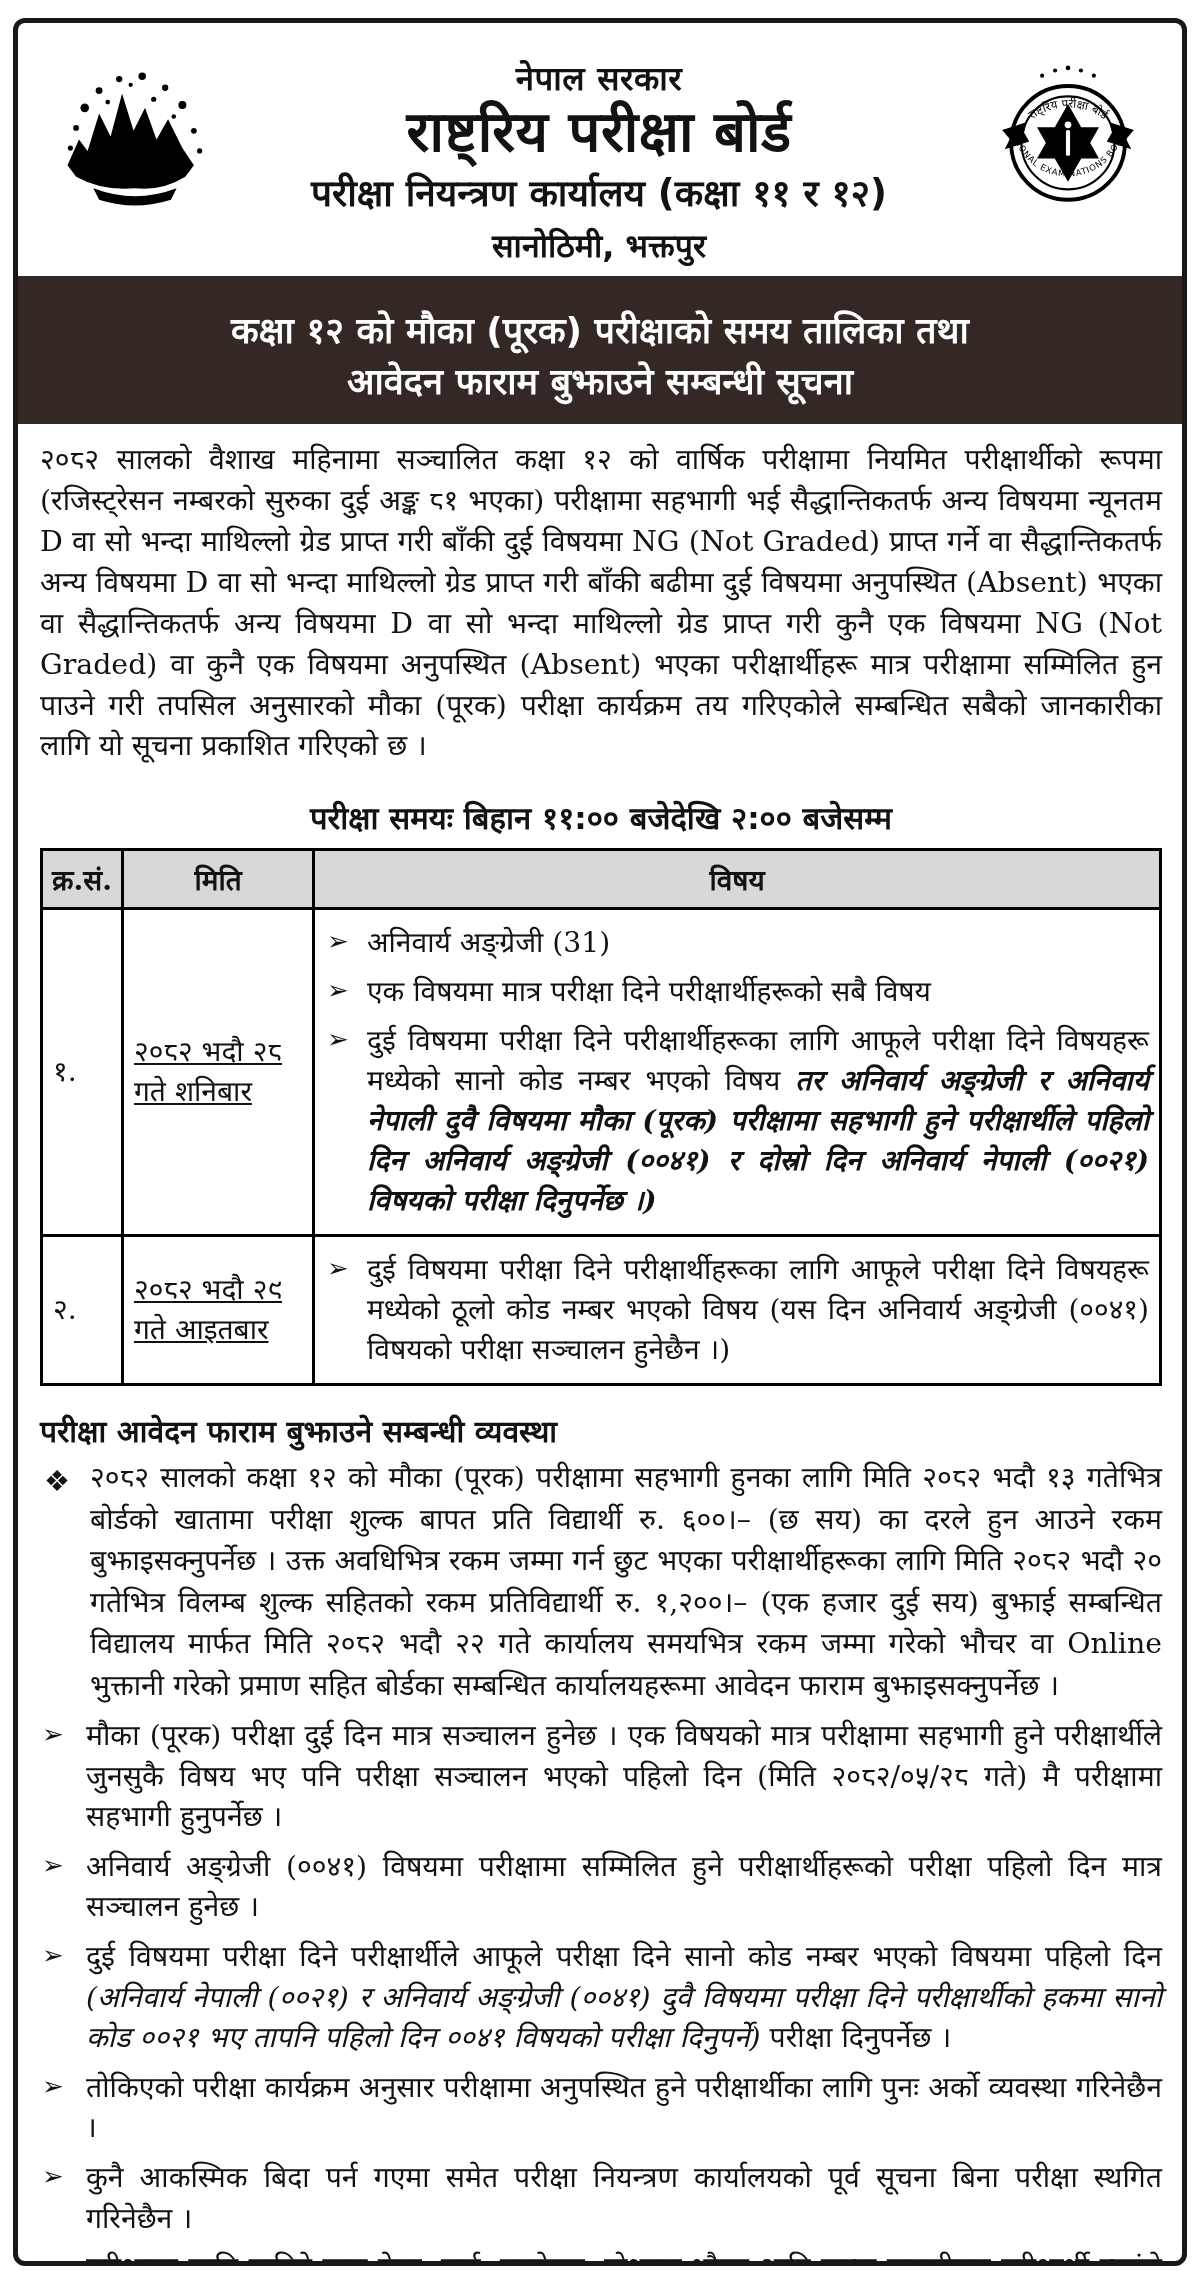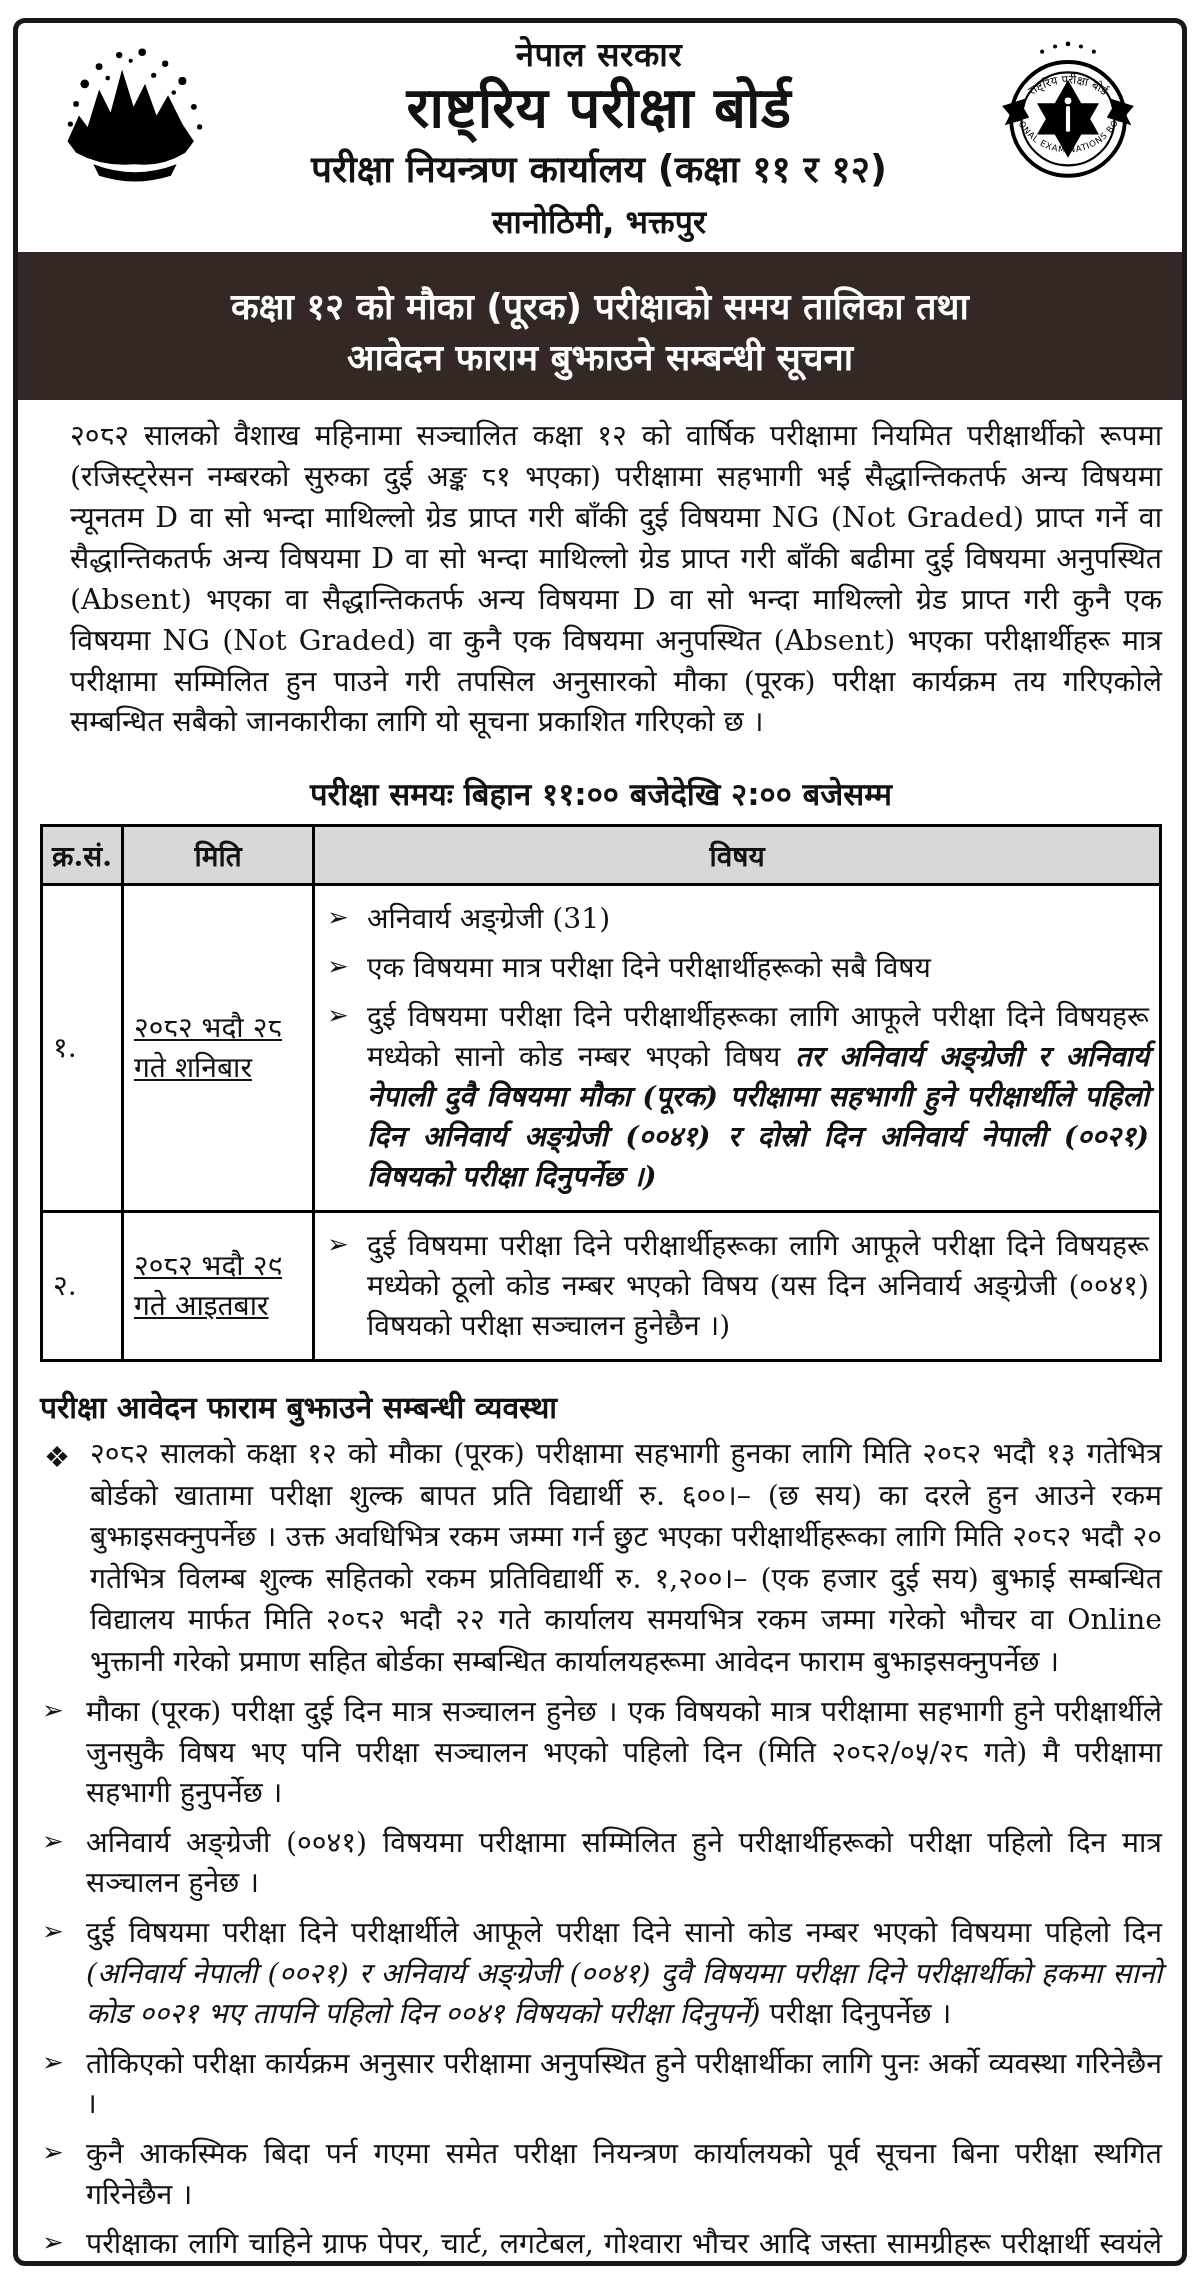--- a/index.html
+++ b/index.html
@@ -6,38 +6,38 @@
   body{
     width:1200px;height:2294px;position:relative;background:#ffffff;
     font-family:"DejaVu Serif","DejaVu Sans",serif;color:#121212;
     -webkit-font-smoothing:antialiased;
   }
   .sheet{
     position:absolute;left:13px;right:13px;top:18px;bottom:28px;
     border:5px solid #181818;border-radius:12px;background:#fff;overflow:hidden;
   }
   
-  .header{display:flex;align-items:flex-start;padding:8px 30px 0 38px;}
+  .header{display:flex;align-items:flex-start;padding:32px 30px 0 38px;}
   .logo{flex:none;}
   .logo-left{width:158px;height:158px;margin-top:4px;}
   .logo-right{width:168px;height:168px;}
   .header-center{flex:1;text-align:center;padding:0 6px;}
   .gov{font-size:33px;font-weight:600;letter-spacing:.5px;}
   .board{font-family:"DejaVu Sans",sans-serif;font-size:56px;font-weight:700;line-height:1.15;letter-spacing:.5px;}
   .office{font-family:"DejaVu Sans",sans-serif;font-size:37px;font-weight:700;margin-top:2px;}
   .loc{font-family:"DejaVu Sans",sans-serif;font-size:32px;font-weight:700;margin-top:6px;}
   
   .banner{
     margin-top:10px;background:#342825;color:#fff;text-align:center;
     padding:30px 14px 17px;
   }
   .banner .bline{font-family:"DejaVu Sans",sans-serif;font-size:36px;font-weight:700;line-height:1.4;}
   
   .content{padding:4px 20px 0 22px;}
-  .intro{font-size:28.4px;line-height:1.44;text-align:justify;margin-top:12px;margin-left:30px;}
+  .intro{font-size:28.4px;line-height:1.44;text-align:justify;margin-top:12px;}
   .time-heading{
     font-family:"DejaVu Sans",sans-serif;text-align:center;
     font-size:31px;font-weight:700;margin:12px 0 10px;
   }
   
   table.schedule{width:100%;border-collapse:collapse;margin:2px 0 24px;padding-left:31px;}
   table.schedule th,table.schedule td{border:3px solid #000;}
   table.schedule th{
     background:#d8d8d8;font-size:28px;font-weight:700;padding:9px 2px;
     text-align:center;white-space:nowrap;

